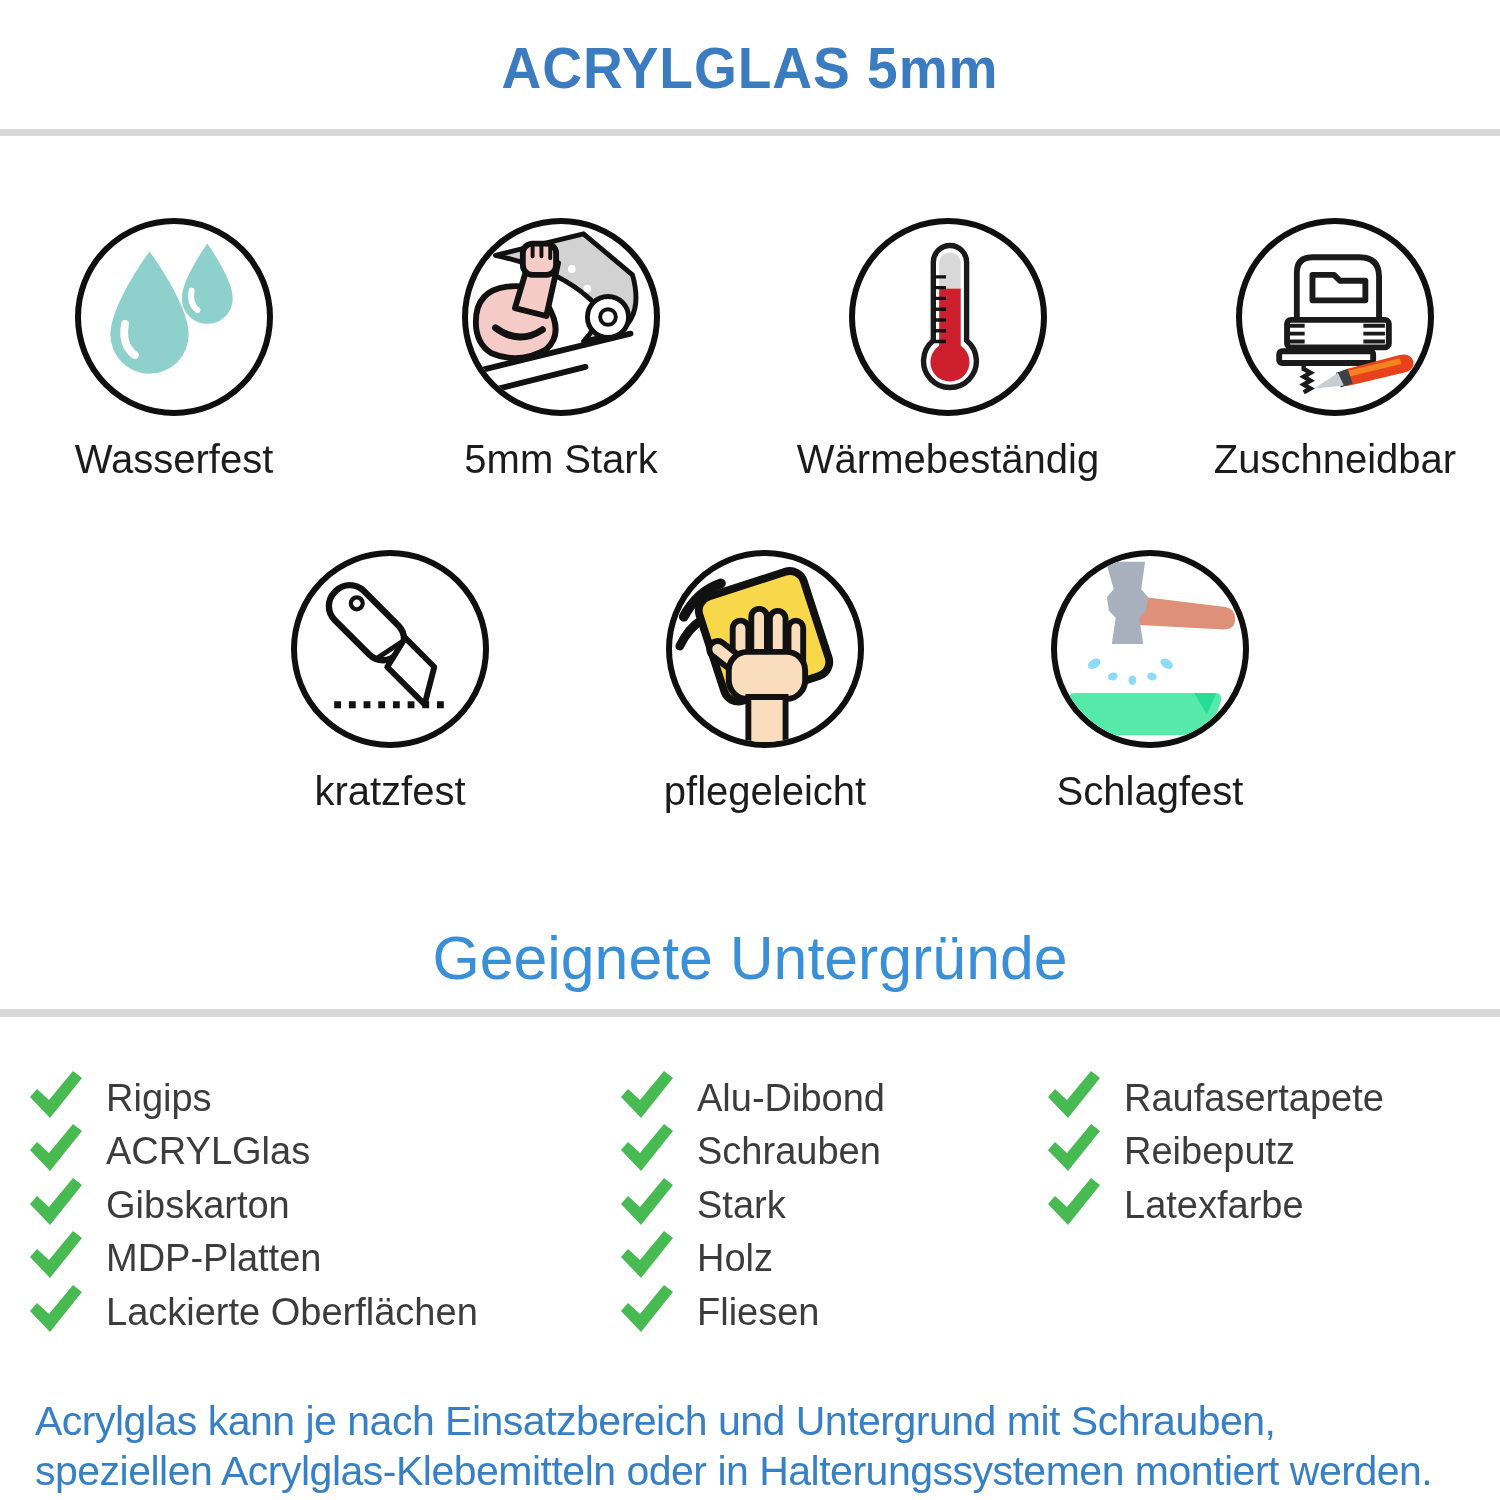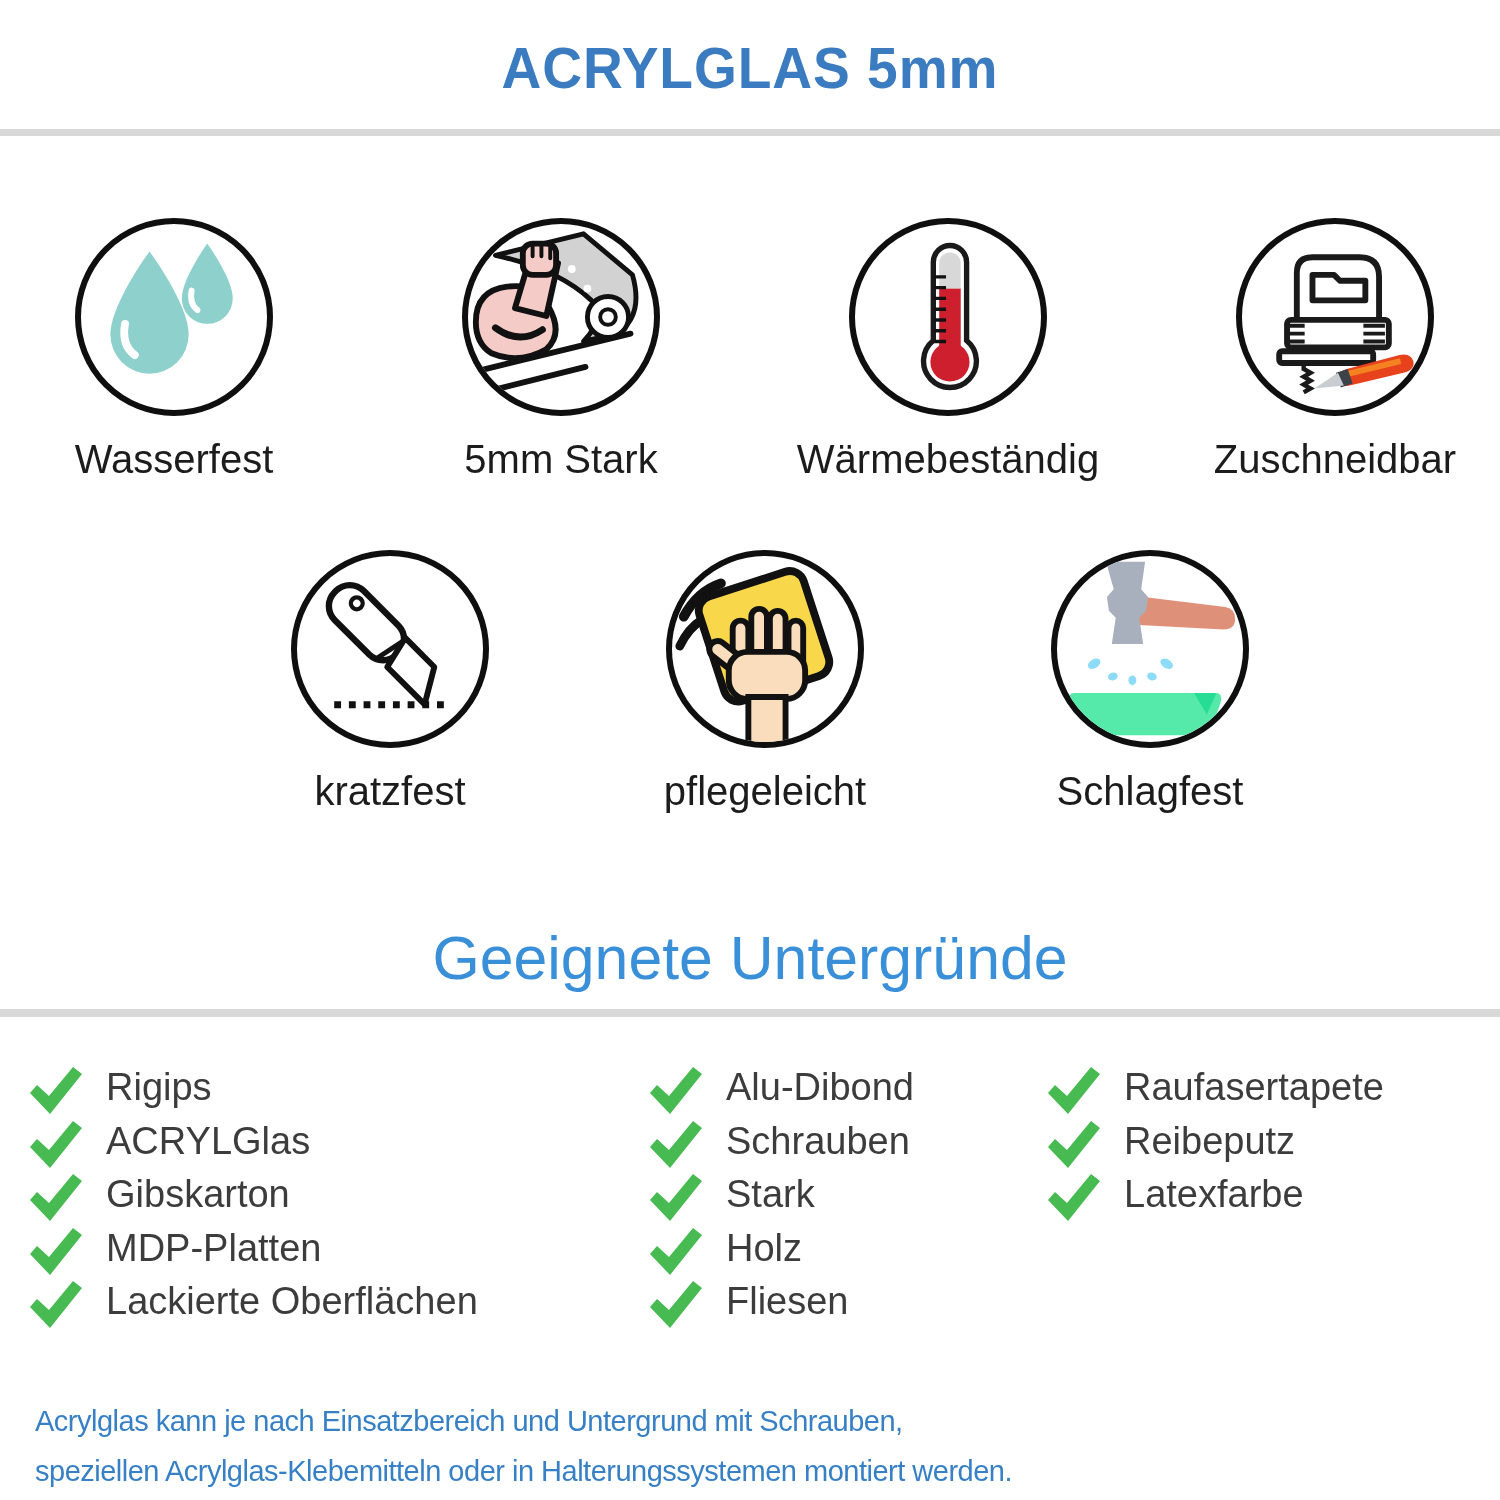--- a/index.html
+++ b/index.html
@@ -12,25 +12,25 @@
          font-size:58px;font-weight:700;color:#3b7cc0;letter-spacing:1px;
          transform:scaleX(.95);transform-origin:center;}
   .section{position:absolute;top:922px;left:0;width:1500px;text-align:center;margin:0;
            font-size:62px;font-weight:400;color:#3a8fd9;transform:scaleX(.98);transform-origin:center;}
   .feature{position:absolute;width:340px;display:flex;flex-direction:column;align-items:center;}
   .circle{width:186px;height:186px;border:6px solid #0f0f0f;border-radius:50%;
           background:#fff;overflow:hidden;display:flex;align-items:center;justify-content:center;}
   .circle svg{display:block;width:186px;height:186px;}
   .flabel{margin-top:21px;font-size:40px;color:#1c1c1c;white-space:nowrap;}
   .col{position:absolute;top:1066px;display:flex;flex-direction:column;}
-  .check-item{height:53.6px;display:flex;align-items:flex-start;}
+  .check-item{height:53.6px;display:flex;align-items:flex-end;}
   .check{width:56px;height:50px;flex:0 0 56px;margin-right:22px;}
   .check-item span{font-size:38px;color:#3c3c3c;white-space:nowrap;}
   .footer{position:absolute;left:35px;top:1396px;width:1460px;
-          font-size:29px;line-height:50px;color:#3780c5;letter-spacing:-0.5px;}
+          font-size:41px;line-height:50px;color:#3780c5;letter-spacing:-0.5px;}
 </style>
 </head>
 <body>
 
 <div class="canvas">
 
   <h1 class="title">ACRYLGLAS 5mm</h1>
   <div class="bar bar1"></div>
 
   <div class="feature" style="left:4px;top:218px">
@@ -197,21 +197,21 @@
       <span>MDP-Platten</span>
     </div>
     <div class="check-item">
       <svg class="check" viewBox="0 0 56 50">
           <polygon points="2,27 9,19 21,30 45,1 54,8 22,48" fill="#47ba52"></polygon>
         </svg>
       <span>Lackierte Oberflächen</span>
     </div>
   </div>
 
-  <div class="col" style="left:648px">
+  <div class="col" style="left:619px">
     <div class="check-item">
       <svg class="check" viewBox="0 0 56 50">
           <polygon points="2,27 9,19 21,30 45,1 54,8 22,48" fill="#47ba52"></polygon>
         </svg>
       <span>Alu-Dibond</span>
     </div>
     <div class="check-item">
       <svg class="check" viewBox="0 0 56 50">
           <polygon points="2,27 9,19 21,30 45,1 54,8 22,48" fill="#47ba52"></polygon>
         </svg>

